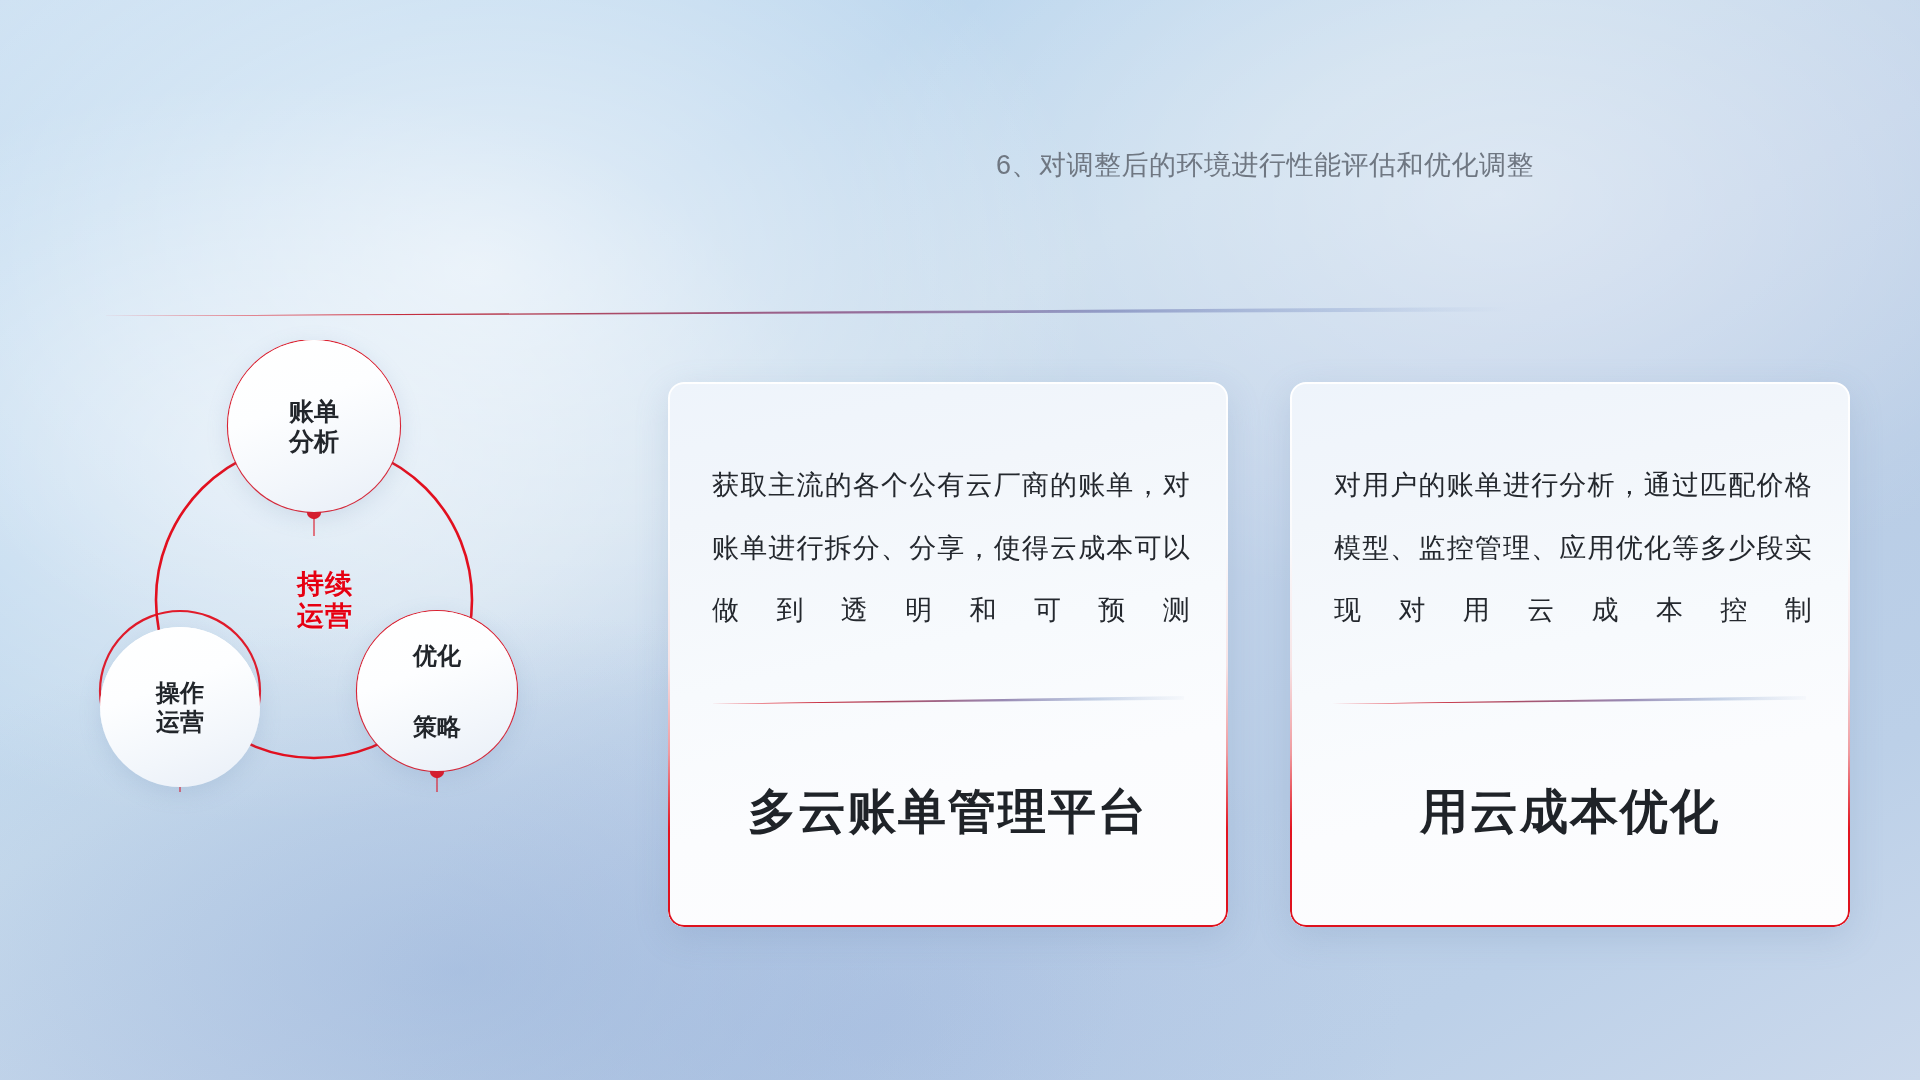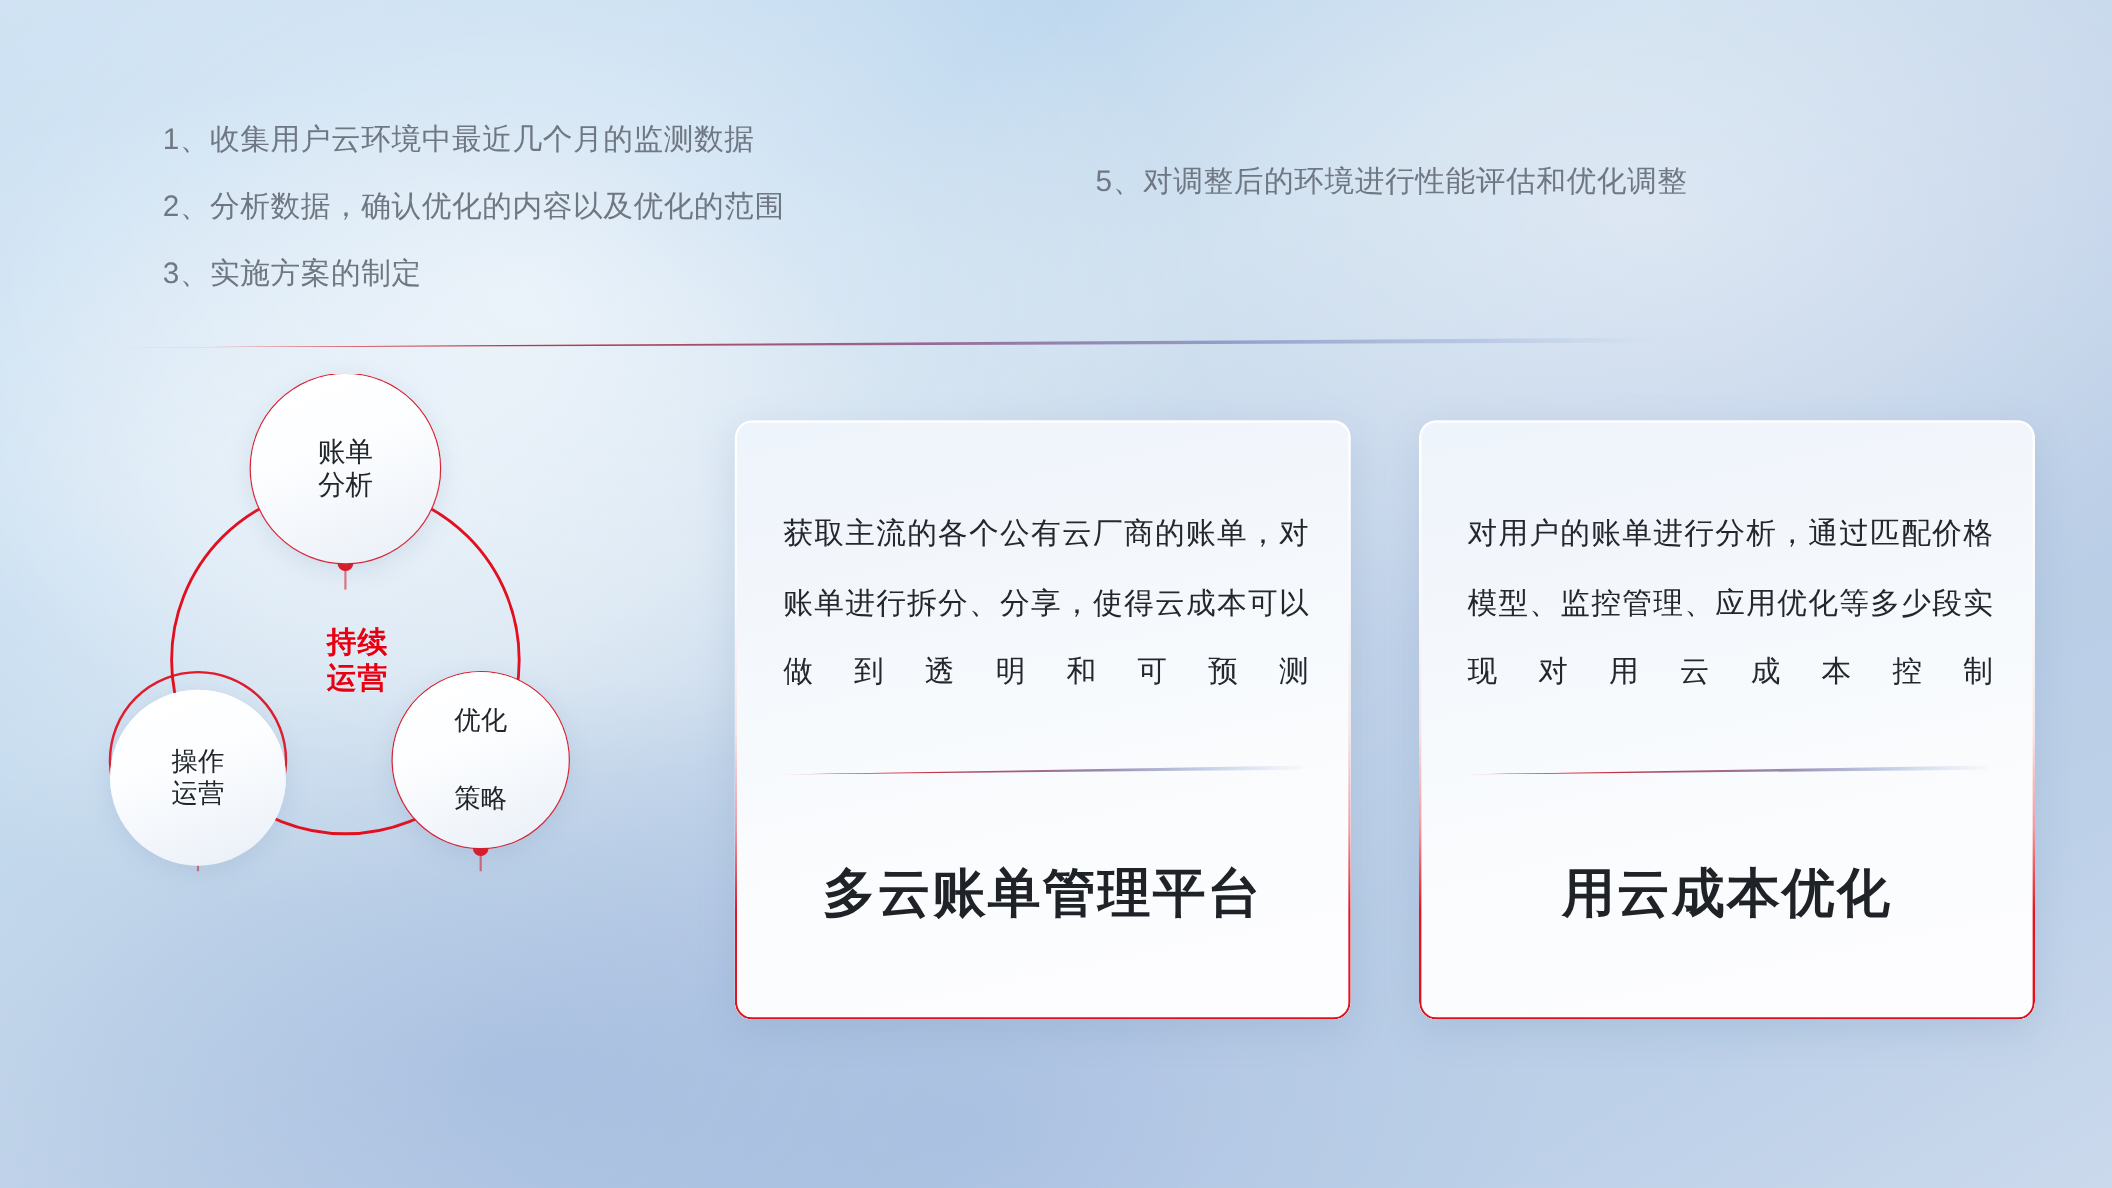--- a/index.html
+++ b/index.html
@@ -90,21 +90,21 @@
     position: absolute;
     border-radius: 50%;
     background: linear-gradient(160deg, #ffffff 0%, #fdfeff 38%, #f2f6fb 72%, #e8eef7 100%);
     box-shadow: 0 6px 22px rgba(110,140,180,0.20), inset 0 1px 0 rgba(255,255,255,0.9);
     display: flex;
     flex-direction: column;
     align-items: center;
     justify-content: center;
     text-align: center;
     color: #22262b;
-    font-weight: 400;
+    font-weight: 700;
     z-index: 3;
   }
   .bubble span { display: block; line-height: 1.22; }
 
   #bubble-top {
     left: 148px; top: 0px;
     width: 172px; height: 172px;
     font-size: 25px;
   }
   #bubble-left {
@@ -209,28 +209,23 @@
     font-weight: 800;
     color: #1f2328;
     letter-spacing: 2px;
   }
 </style>
 </head>
 <body>
 
 <div id="stage">
 
-  <div class="list-col" id="list-left">
-    <div class="list-item">1、收集用户云环境中最近几个月的监测数据</div>
-    <div class="list-item">2、分析数据，确认优化的内容以及优化的范围</div>
-    <div class="list-item">3、实施方案的制定</div>
-  </div>
 
   <div class="list-col" id="list-right">
-    <div class="list-item">5、对调整后的环境进行性能评估和优化调整</div>
+    <div class="list-item">6、对调整后的环境进行性能评估和优化调整</div>
   </div>
 
   <svg id="top-divider" viewBox="0 0 1410 9" preserveAspectRatio="none">
     <defs>
       <linearGradient id="dividerGrad" x1="0" y1="0" x2="1" y2="0">
         <stop offset="0" stop-color="#e8101f" stop-opacity="1"></stop>
         <stop offset="0.10" stop-color="#df1623" stop-opacity="1"></stop>
         <stop offset="0.30" stop-color="#b03348" stop-opacity="0.95"></stop>
         <stop offset="0.52" stop-color="#8b5284" stop-opacity="0.85"></stop>
         <stop offset="0.72" stop-color="#7a84b8" stop-opacity="0.72"></stop>

